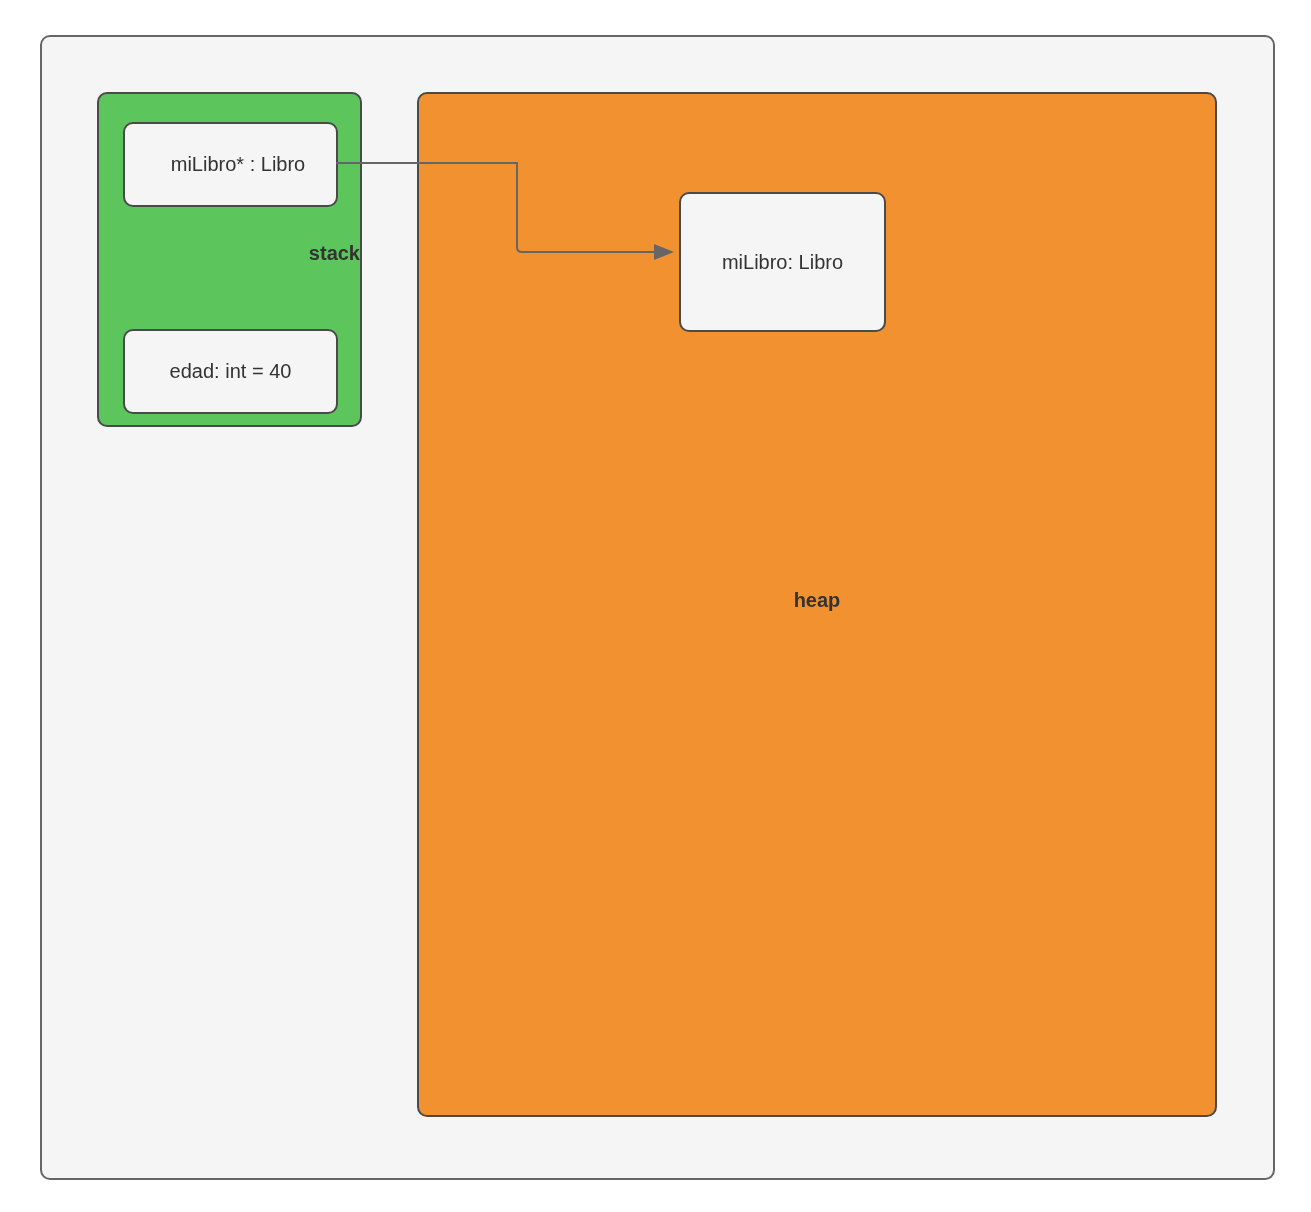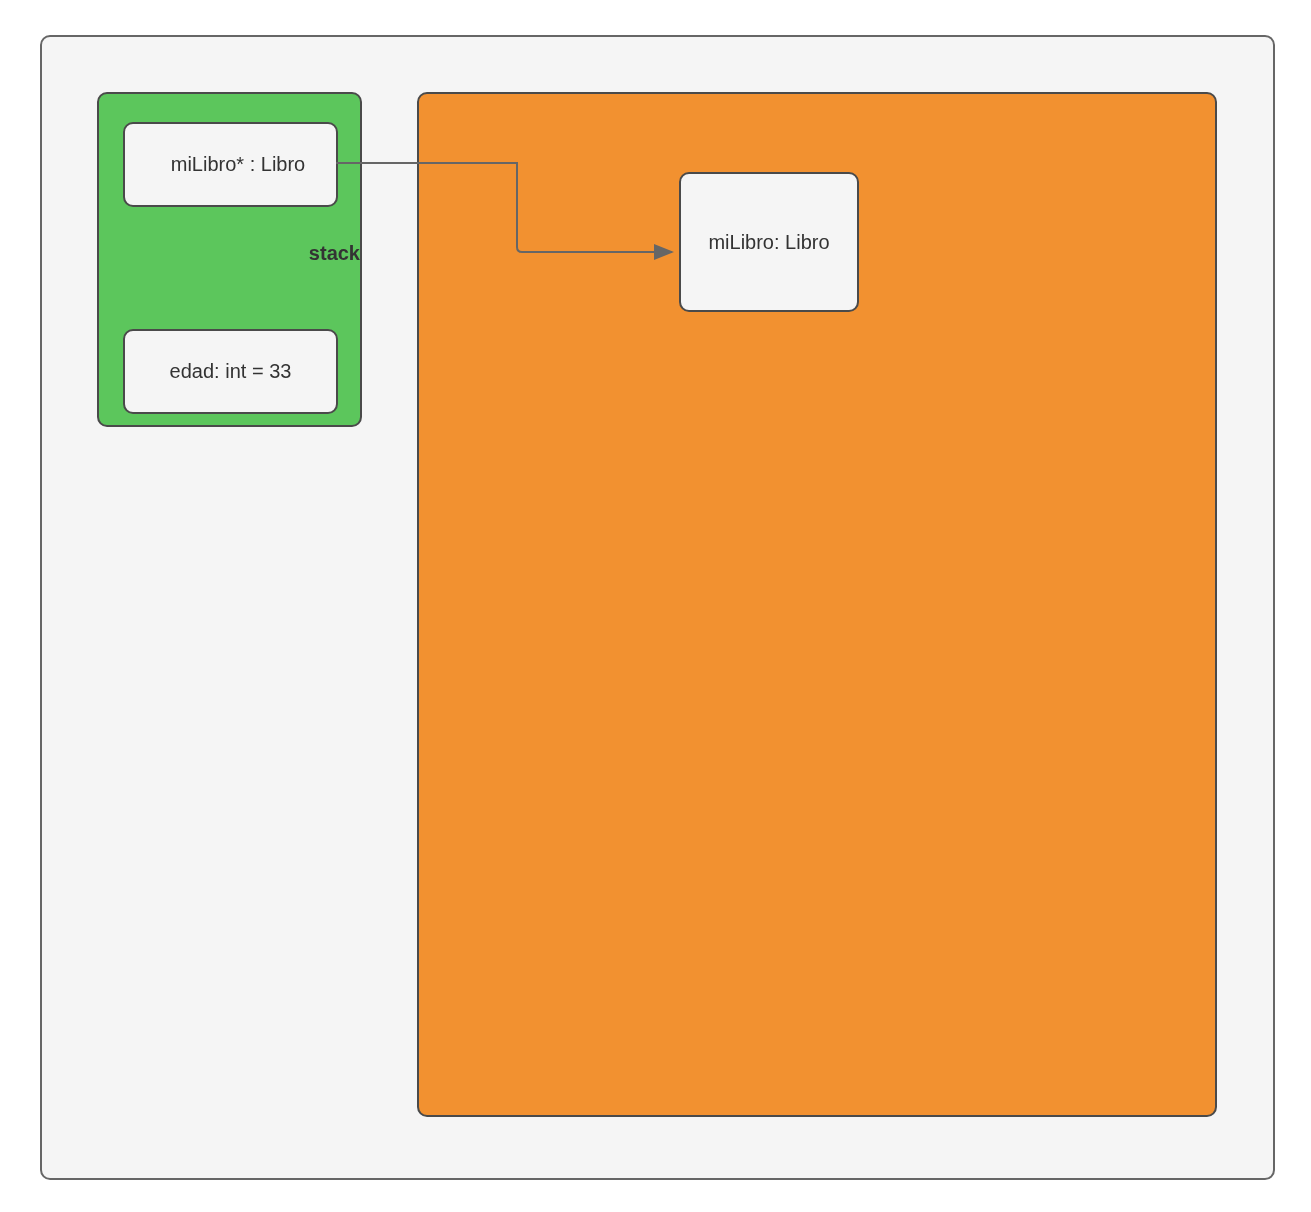--- a/index.html
+++ b/index.html
@@ -46,21 +46,21 @@
       border-radius: 10px;
       display: flex;
       align-items: center;
       justify-content: center;
       font-size: 20px;
       color: #333333;
       position: absolute;
     }
     .stack-cell-1 { left: 24px; top: 28px; width: 215px; height: 85px; padding-left: 15px; }
     .stack-cell-2 { left: 24px; top: 235px; width: 215px; height: 85px; }
-    .heap-cell { left: 260px; top: 78px; width: 180px; height: 140px; }
+    .heap-cell { left: 260px; top: 98px; width: 207px; height: 140px; }
     .stack-label {
       position: absolute;
       left: 0; width: 100%;
       top: 148px;
       text-align: right;
       font-weight: bold;
       font-size: 20px;
       color: #333333;
     }
     .heap-label {
@@ -83,28 +83,29 @@
 <body>
 
 <div class="outer-container">
 
   <div class="stack-box">
     <div class="cell stack-cell-1">
       <span>miLibro* : Libro</span>
     </div>
     <div class="stack-label">stack</div>
     <div class="cell stack-cell-2">
-      <span>edad: int = 33</span>
+      <span>edad: int = 40</span>
     </div>
   </div>
 
   <div class="heap-box">
     <div class="cell heap-cell">
       <span>miLibro: Libro</span>
     </div>
+    <div class="heap-label">heap</div>
   </div>
 
   <svg class="arrow-layer">
     <defs>
       <marker id="arrowhead" markerWidth="10" markerHeight="8" refX="9" refY="4" orient="auto">
         <polygon points="0 0, 10 4, 0 8" fill="#666666"></polygon>
       </marker>
     </defs>
     <path d="M 294 126 L 475 126 L 475 210 Q 475 215 480 215 L 630 215" stroke="#666666" stroke-width="2" fill="none" marker-end="url(#arrowhead)"></path>
   </svg>

